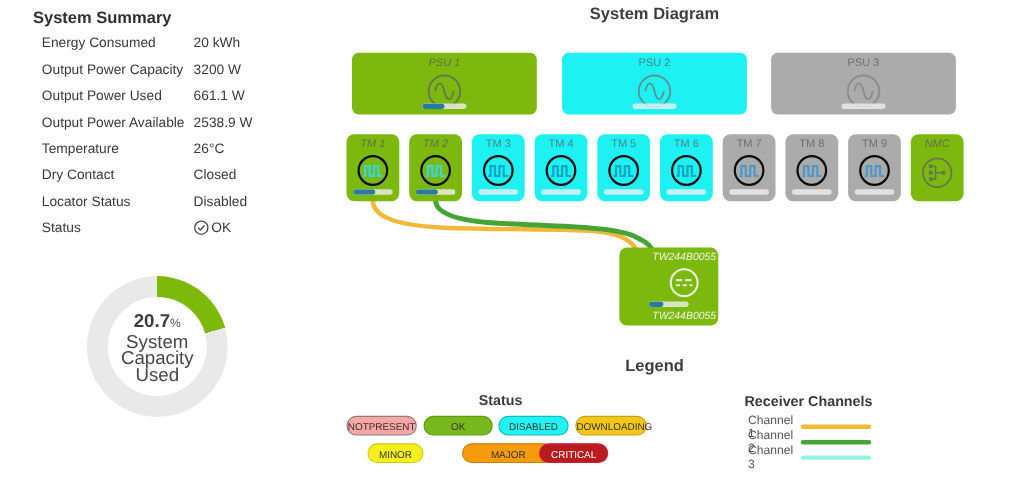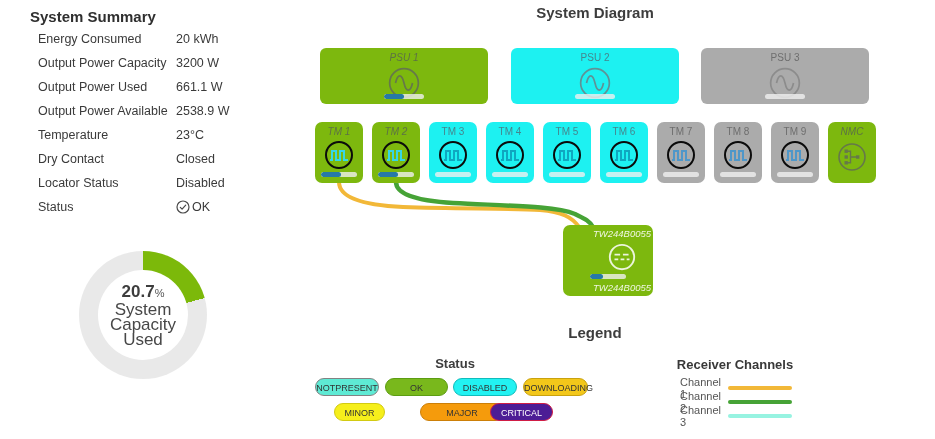--- a/index.html
+++ b/index.html
@@ -52,27 +52,27 @@
   #receiver .blk-label{color:rgba(255,255,255,.88);font-size:9.5px;margin-top:2px;}
   #receiver .rx-bottom{position:absolute;bottom:1px;}
   .rx-icon{margin-top:1px;color:rgba(255,255,255,.85);}
   #receiver .bar{bottom:17px;width:36px;}
 
   
   #legend-title{left:500px;top:324px;width:190px;text-align:center;font-size:15px;font-weight:bold;color:#3d3d3d;}
   #status-title{left:395px;top:356px;width:120px;text-align:center;font-size:13px;font-weight:bold;color:#3d3d3d;}
   .badge{position:absolute;height:18px;line-height:18px;border-radius:9px;text-align:center;
          font-size:9px;color:#333;box-sizing:border-box;border:1px solid transparent;}
-  .b-notpresent{background:#5eead4;border-color:#828282;}
+  .b-notpresent{background:#fca5a5;border-color:#828282;}
   .b-ok{background:#79b81c;border-color:#5c9d12;}
   .b-disabled{background:#22f2f2;border-color:#10bcbc;}
   .b-downloading{background:#f3c71a;border-color:#c9a20e;}
   .b-minor{background:#f6ef1b;border-color:#d2ca12;}
   .b-major{background:#f59b0c;border-color:#cc7f08;}
-  .b-critical{background:#4c1d95;border-color:#d01d45;color:#fff;}
+  .b-critical{background:#b91c1c;border-color:#d01d45;color:#fff;}
   #rc-title{left:655px;top:357px;width:160px;text-align:center;font-size:13px;font-weight:bold;color:#383838;}
   .chan{left:680px;height:14px;display:flex;align-items:center;font-size:11px;color:#555;width:140px;}
   .chan .clab{width:47px;}
   .chan .cline{width:64px;height:4px;border-radius:2px;margin-left:1px;}
 </style>
 </head>
 <body>
 
 <div id="app">
 
@@ -89,21 +89,21 @@
   <div class="abs srow" style="top:75px">
     <span class="lab">Output Power Used</span>
     <span class="val">661.1 W</span>
     </div>
   <div class="abs srow" style="top:99px">
     <span class="lab">Output Power Available</span>
     <span class="val">2538.9 W</span>
     </div>
   <div class="abs srow" style="top:123px">
     <span class="lab">Temperature</span>
-    <span class="val">23°C</span>
+    <span class="val">26°C</span>
     </div>
   <div class="abs srow" style="top:147px">
     <span class="lab">Dry Contact</span>
     <span class="val">Closed</span>
     </div>
   <div class="abs srow" style="top:171px">
     <span class="lab">Locator Status</span>
     <span class="val">Disabled</span>
     </div>
   <div class="abs srow" style="top:195px">

